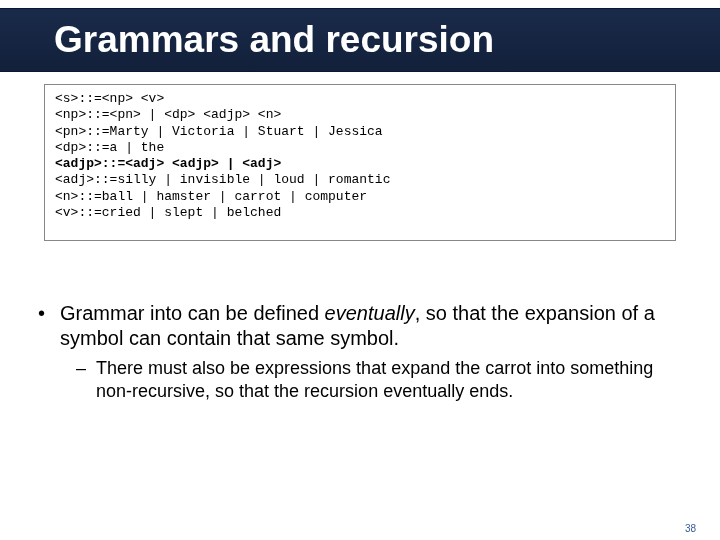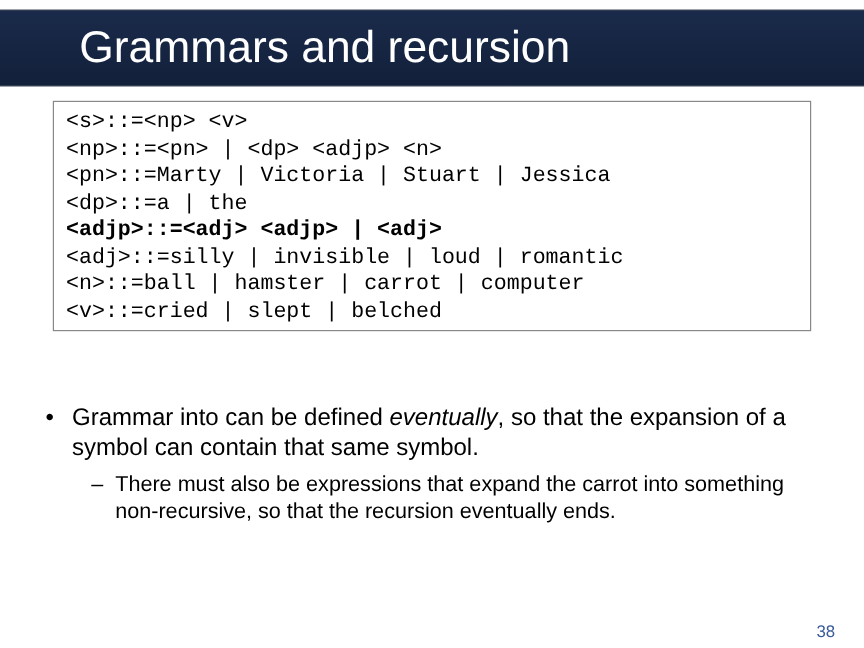--- a/index.html
+++ b/index.html
@@ -24,32 +24,32 @@
     background: linear-gradient(#1a2a4a, #12203a);
     color: #fff;
     display: flex;
     align-items: center;
     padding-left: 54px;
     box-sizing: border-box;
     border-top: 1px solid #0a1730;
     border-bottom: 1px solid #0a1730;
   }
   .title-bar h1 {
-    margin: 12px;
+    margin: 0;
     font-size: 37px;
-    font-weight: normal;
+    font-weight: bold;
     font-family: Verdana, Geneva, sans-serif;
     letter-spacing: 0px;
   }
   .code-box {
     margin: 12px 44px 0 44px;
     border: 1px solid #888;
-    padding: 6px 10px 4px 10px;
+    padding: 6px 10px 19px 10px;
     font-family: "Courier New", Courier, monospace;
-    font-size: 18px;
+    font-size: 13px;
     line-height: 1.25;
     white-space: pre;
     color: #000;
   }
   .code-box .bold { font-weight: bold; }
   .body-text {
     margin: 60px 36px 0 36px;
   }
   .bullet {
     display: flex;
@@ -76,21 +76,21 @@
   }
   .subbullet .dash {
     width: 20px;
     flex: 0 0 20px;
   }
   .subbullet .txt { flex: 1; }
   .page-num {
     position: absolute;
     right: 24px;
     bottom: 14px;
-    font-size: 14px;
+    font-size: 10px;
     color: #3a5a9a;
   }
 </style>
 </head>
 <body>
 
 <div class="slide">
 
   <div class="title-bar">
     <h1>Grammars and recursion</h1>

